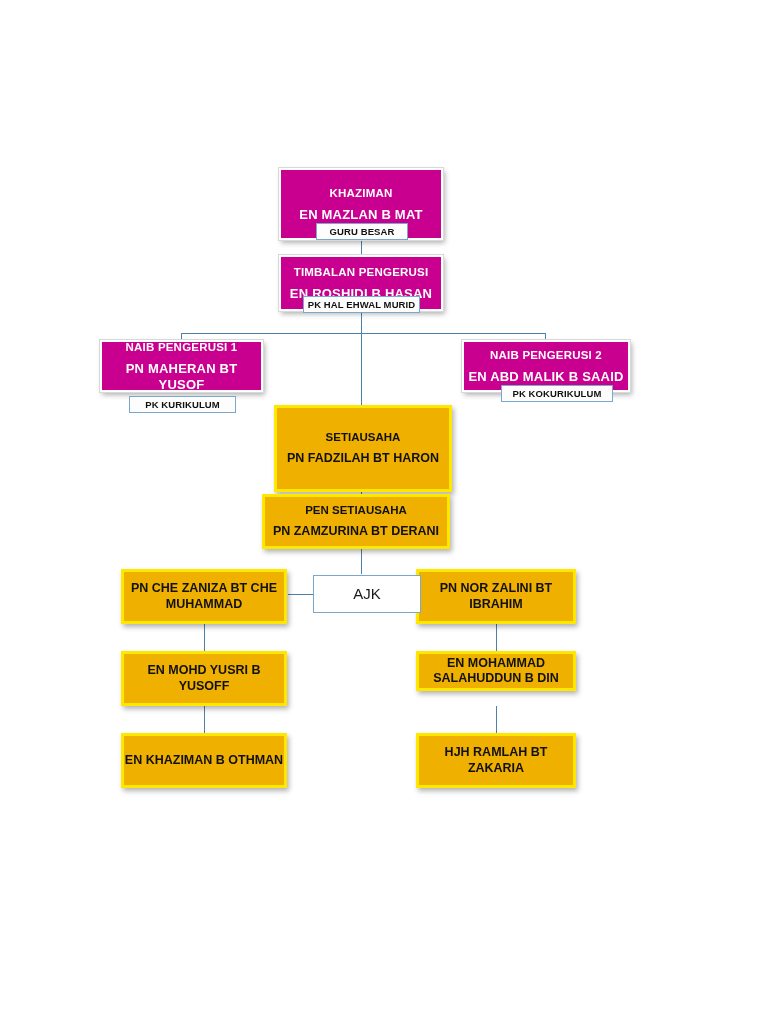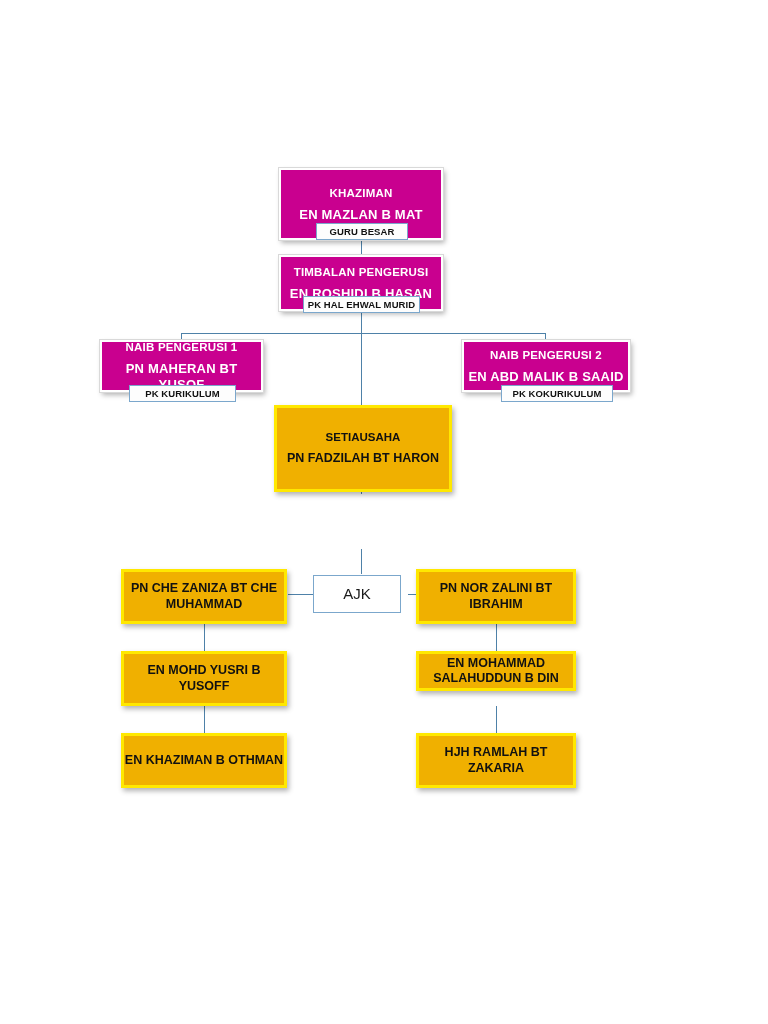--- a/index.html
+++ b/index.html
@@ -154,35 +154,39 @@
   <div class="node pink" style="left:279px; top:255px; width:164px; height:56px;">
     <div class="role">TIMBALAN PENGERUSI</div>
     <div class="person">EN ROSHIDI B HASAN</div>
   </div>
   <div class="tag" style="left:303px; top:296px; width:117px; height:17px;text-align:right;">PK HAL EHWAL MURID</div>
 
   <div class="node pink" style="left:100px; top:340px; width:163px; height:52px;">
     <div class="role">NAIB PENGERUSI 1</div>
     <div class="person">PN MAHERAN BT YUSOF</div>
   </div>
-  <div class="tag" style="left:129px; top:385px; width:107px; height:17px;">PK KURIKULUM</div>
+  <div class="tag" style="left:129px; top:396px; width:107px; height:17px;">PK KURIKULUM</div>
 
   <div class="node pink" style="left:462px; top:340px; width:168px; height:52px;">
     <div class="role">NAIB PENGERUSI 2</div>
     <div class="person">EN ABD MALIK B SAAID</div>
   </div>
   <div class="tag" style="left:501px; top:385px; width:112px; height:17px;">PK KOKURIKULUM</div>
 
   <div class="node amber" style="left:274px; top:405px; width:178px; height:87px;">
     <div class="role">SETIAUSAHA</div>
     <div class="person">PN FADZILAH BT HARON</div>
   </div>
 
-
-  <div class="node plain" style="left:313px; top:575px; width:88px; height:38px;">
+  <div class="node amber" style="left:262px; top:494px; width:188px; height:55px;">
+    <div class="role">PEN SETIAUSAHA</div>
+    <div class="person">PN ZAMZURINA BT DERANI</div>
+  </div>
+
+  <div class="node plain" style="left:313px; top:575px; width:108px; height:38px;">
     <div>AJK</div>
   </div>
 
   <div class="node amber single" style="left:121px; top:569px; width:166px; height:55px;">
     <div class="person">PN CHE ZANIZA BT CHE MUHAMMAD</div>
   </div>
 
   <div class="node amber single" style="left:121px; top:651px; width:166px; height:55px;">
     <div class="person">EN MOHD YUSRI B YUSOFF</div>
   </div>

